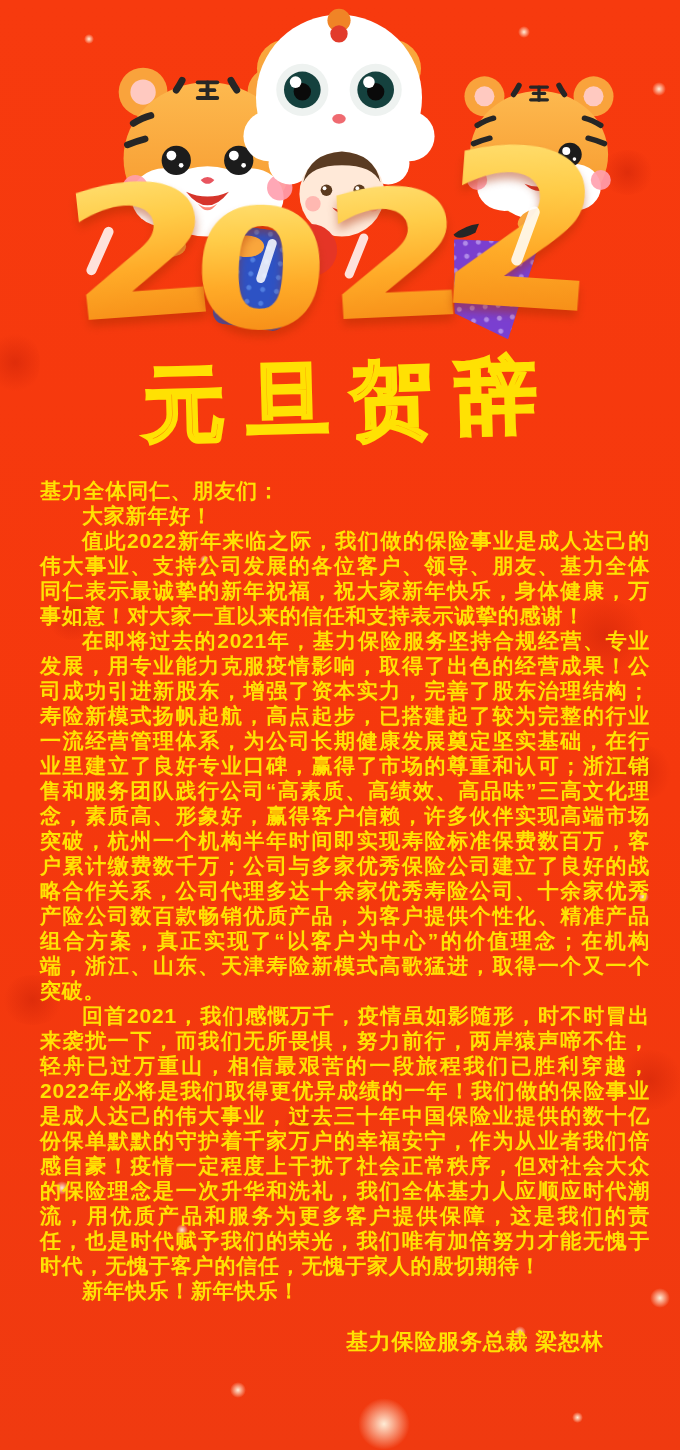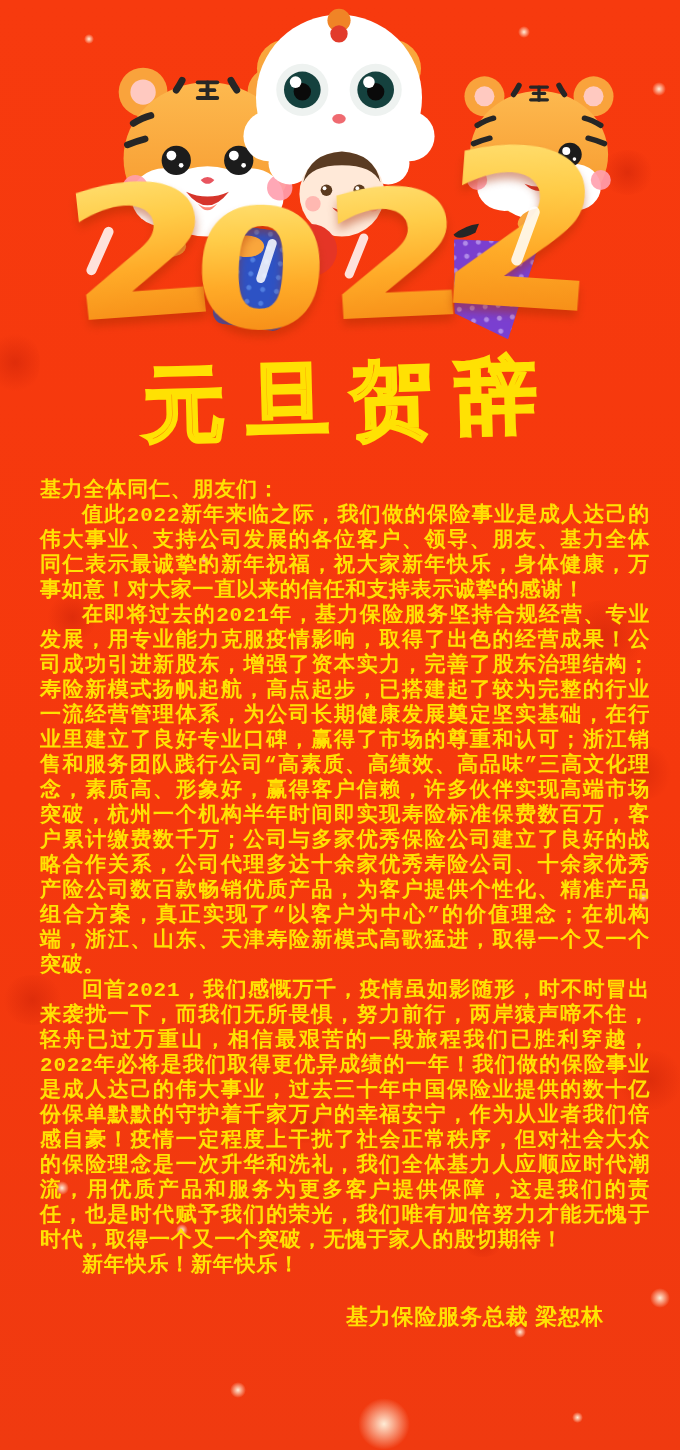--- a/index.html
+++ b/index.html
@@ -76,21 +76,21 @@
     position: relative; z-index: 2;
     margin-top: 24px;
     padding: 0 30px 0 40px;
     color: #ffe103;
     font-size: 21px;
     font-weight: bold;
     line-height: 25px;
     letter-spacing: 0.8px;
     text-align: justify;
   }
-  .letter p { text-indent: 2em; font-family: Liberation Mono, monospace; }
+  .letter p { text-indent: 2em; }
   .letter p.salutation { text-indent: 0; }
   .signature { margin-top: 26px; padding-left: 306px; font-size: 22px; text-align: left; text-indent: 0; white-space: nowrap; }
 </style>
 </head>
 <body>
 
 <div class="poster">
 
   <div class="decor-layer">
     <div class="blob" style="left:560px; top:600px; width:90px; height:70px;"></div>
@@ -257,20 +257,21 @@
     <div class="shine shine-3"></div>
     <div class="shine shine-4"></div>
   </header>
 
   <div class="title-row">
     <h1 class="poster-title">元旦贺辞</h1>
   </div>
 
   <main class="letter">
     <p class="salutation">基力全体同仁、朋友们：</p>
+    <p class="para">大家新年好！</p>
     <p class="para">值此2022新年来临之际，我们做的保险事业是成人达己的伟大事业、支持公司发展的各位客户、领导、朋友、基力全体同仁表示最诚挚的新年祝福，祝大家新年快乐，身体健康，万事如意！对大家一直以来的信任和支持表示诚挚的感谢！</p>
     <p class="para">在即将过去的2021年，基力保险服务坚持合规经营、专业发展，用专业能力克服疫情影响，取得了出色的经营成果！公司成功引进新股东，增强了资本实力，完善了股东治理结构；寿险新模式扬帆起航，高点起步，已搭建起了较为完整的行业一流经营管理体系，为公司长期健康发展奠定坚实基础，在行业里建立了良好专业口碑，赢得了市场的尊重和认可；浙江销售和服务团队践行公司“高素质、高绩效、高品味”三高文化理念，素质高、形象好，赢得客户信赖，许多伙伴实现高端市场突破，杭州一个机构半年时间即实现寿险标准保费数百万，客户累计缴费数千万；公司与多家优秀保险公司建立了良好的战略合作关系，公司代理多达十余家优秀寿险公司、十余家优秀产险公司数百款畅销优质产品，为客户提供个性化、精准产品组合方案，真正实现了“以客户为中心”的价值理念；在机构端，浙江、山东、天津寿险新模式高歌猛进，取得一个又一个突破。</p>
-    <p class="para">回首2021，我们感慨万千，疫情虽如影随形，时不时冒出来袭扰一下，而我们无所畏惧，努力前行，两岸猿声啼不住，轻舟已过万重山，相信最艰苦的一段旅程我们已胜利穿越，2022年必将是我们取得更优异成绩的一年！我们做的保险事业是成人达己的伟大事业，过去三十年中国保险业提供的数十亿份保单默默的守护着千家万户的幸福安宁，作为从业者我们倍感自豪！疫情一定程度上干扰了社会正常秩序，但对社会大众的保险理念是一次升华和洗礼，我们全体基力人应顺应时代潮流，用优质产品和服务为更多客户提供保障，这是我们的责任，也是时代赋予我们的荣光，我们唯有加倍努力才能无愧于时代，取得一个又一个突破，无愧于家人的殷切期待！</p>
+    <p class="para">回首2021，我们感慨万千，疫情虽如影随形，时不时冒出来袭扰一下，而我们无所畏惧，努力前行，两岸猿声啼不住，轻舟已过万重山，相信最艰苦的一段旅程我们已胜利穿越，2022年必将是我们取得更优异成绩的一年！我们做的保险事业是成人达己的伟大事业，过去三十年中国保险业提供的数十亿份保单默默的守护着千家万户的幸福安宁，作为从业者我们倍感自豪！疫情一定程度上干扰了社会正常秩序，但对社会大众的保险理念是一次升华和洗礼，我们全体基力人应顺应时代潮流，用优质产品和服务为更多客户提供保障，这是我们的责任，也是时代赋予我们的荣光，我们唯有加倍努力才能无愧于时代，无愧于客户的信任，无愧于家人的殷切期待！</p>
     <p class="para">新年快乐！新年快乐！</p>
     <div class="signature">基力保险服务总裁 梁恕林</div>
   </main>
 
 </div>
 
 </body></html>

